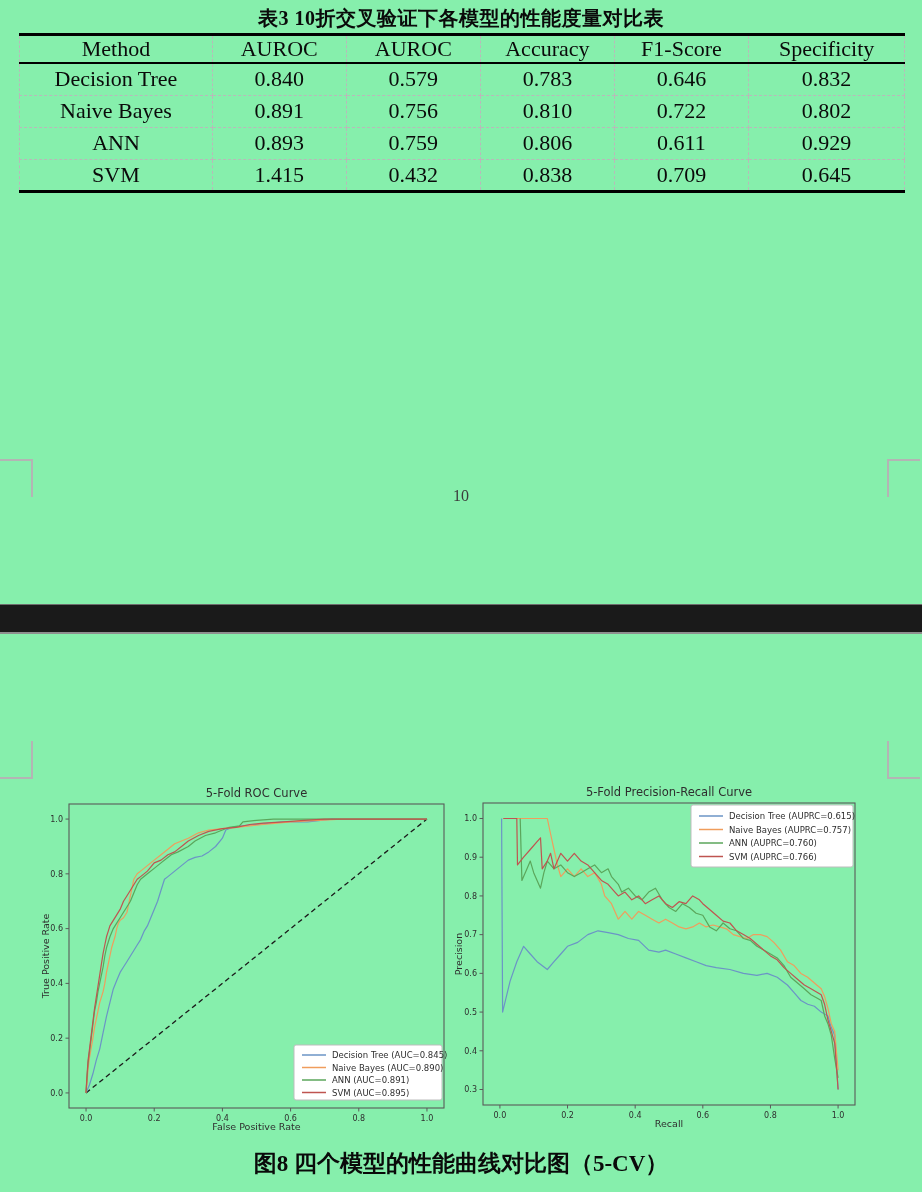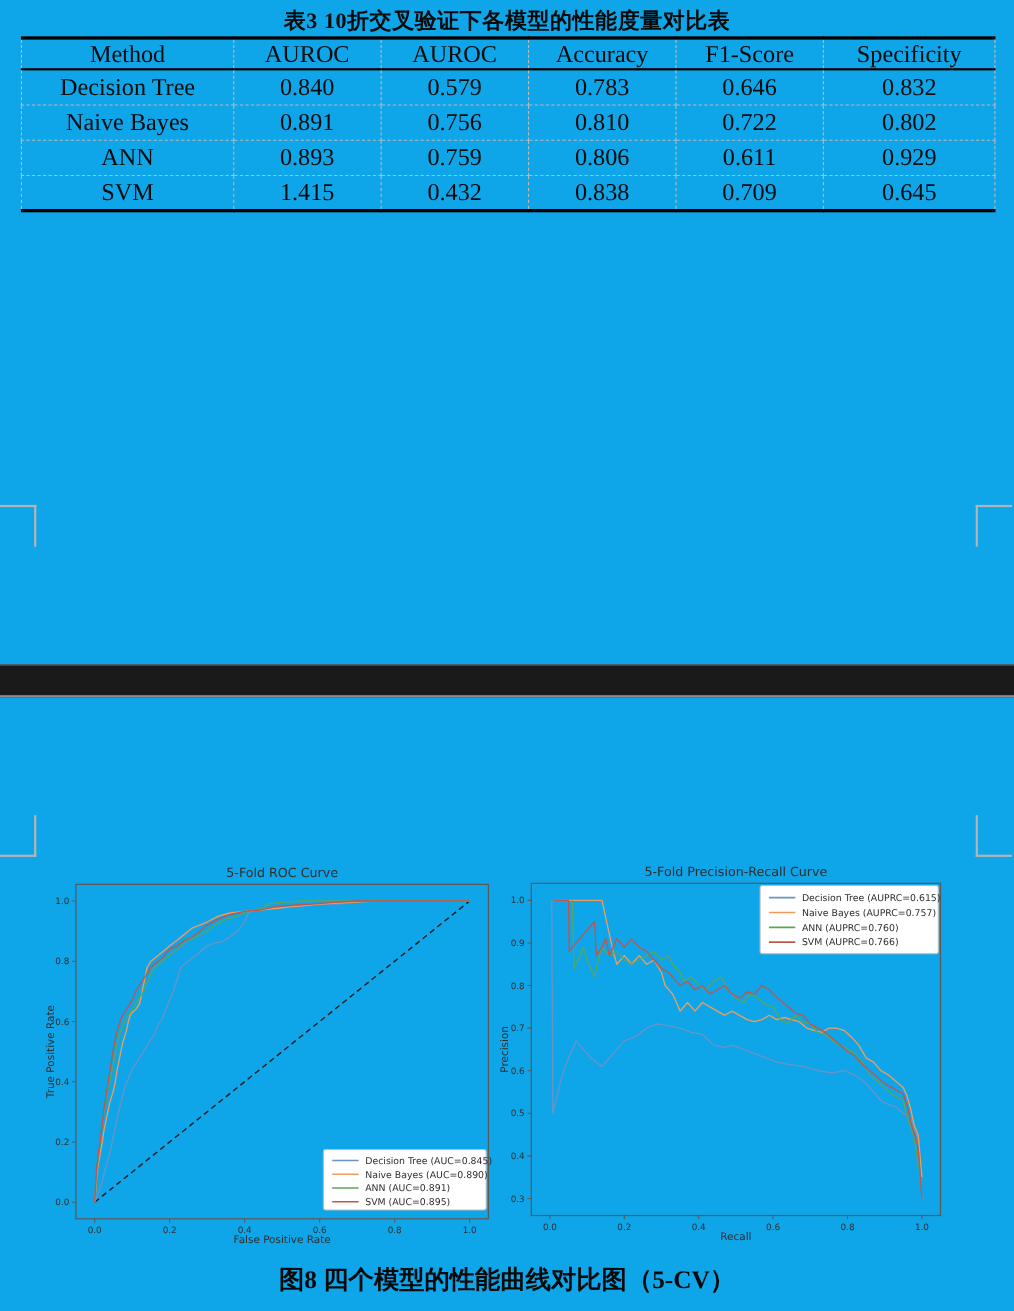--- a/index.html
+++ b/index.html
@@ -1,19 +1,19 @@
 <!DOCTYPE html>
 <html><head>
 <meta charset="utf-8">
 <style>
   * { margin:0; padding:0; box-sizing:border-box; }
   html,body { background:#ffffff; }
   .screen {
     position:relative; width:922px; height:1192px; overflow:hidden;
-    background:#0ea5e9; font-family:"Liberation Serif", serif; color:#0a0a0a;
+    background:#86efac; font-family:"Liberation Serif", serif; color:#0a0a0a;
   }
   
   .table-title {
     position:absolute; top:5px; left:0; width:100%;
     text-align:center; font-weight:bold; font-size:20px;
     font-family:"Liberation Serif", serif; letter-spacing:0.5px;
   }
   table.metrics {
     position:absolute; top:33px; left:19px; width:886px;
     border-collapse:collapse; table-layout:fixed;
@@ -115,20 +115,21 @@
           <td>0.709</td>
           <td>0.645</td>
         </tr>
       </tbody>
   </table>
 
 
   <div class="mark mark-p1-left"></div>
   <div class="mark mark-p1-right"></div>
 
+  <div class="page-number">10</div>
 
   <div class="separator-band"></div>
 
   <div class="mark mark-p2-left"></div>
   <div class="mark mark-p2-right"></div>
 
   <svg id="chart-roc" class="chart" width="415" height="365">
       <rect x="29" y="21" width="375" height="304" fill="none" stroke="#5a5a5a" stroke-width="1.1"></rect>
       <line x1="46.04545454545455" y1="309.93693693693695" x2="386.95454545454544" y2="36.063063063063055" stroke="#1a1a1a" stroke-width="1.3" stroke-dasharray="5,3.5"></line>
       <polyline points="46.0,309.9 49.5,301.7 52.9,290.8 56.3,277.1 59.7,266.1 63.1,249.7 66.5,233.3 69.9,219.6 73.3,205.9 76.7,197.6 80.1,189.4 83.5,184.0 87.0,178.5 90.4,173.0 93.8,167.5 97.2,162.0 100.6,156.6 104.0,148.4 107.4,142.9 110.8,134.7 114.2,126.4 117.6,118.2 121.0,107.3 124.5,96.3 127.9,93.6 134.7,88.1 141.5,82.6 148.3,77.1 155.1,74.4 162.0,73.0 168.8,68.9 175.6,63.5 182.4,55.2 185.8,47.0 192.6,44.3 202.9,42.9 216.5,41.5 230.1,40.2 243.8,38.8 267.6,38.8 291.5,36.1 387.0,36.1" fill="none" stroke="#6b94c6" stroke-width="1.2" stroke-linejoin="round"></polyline>

